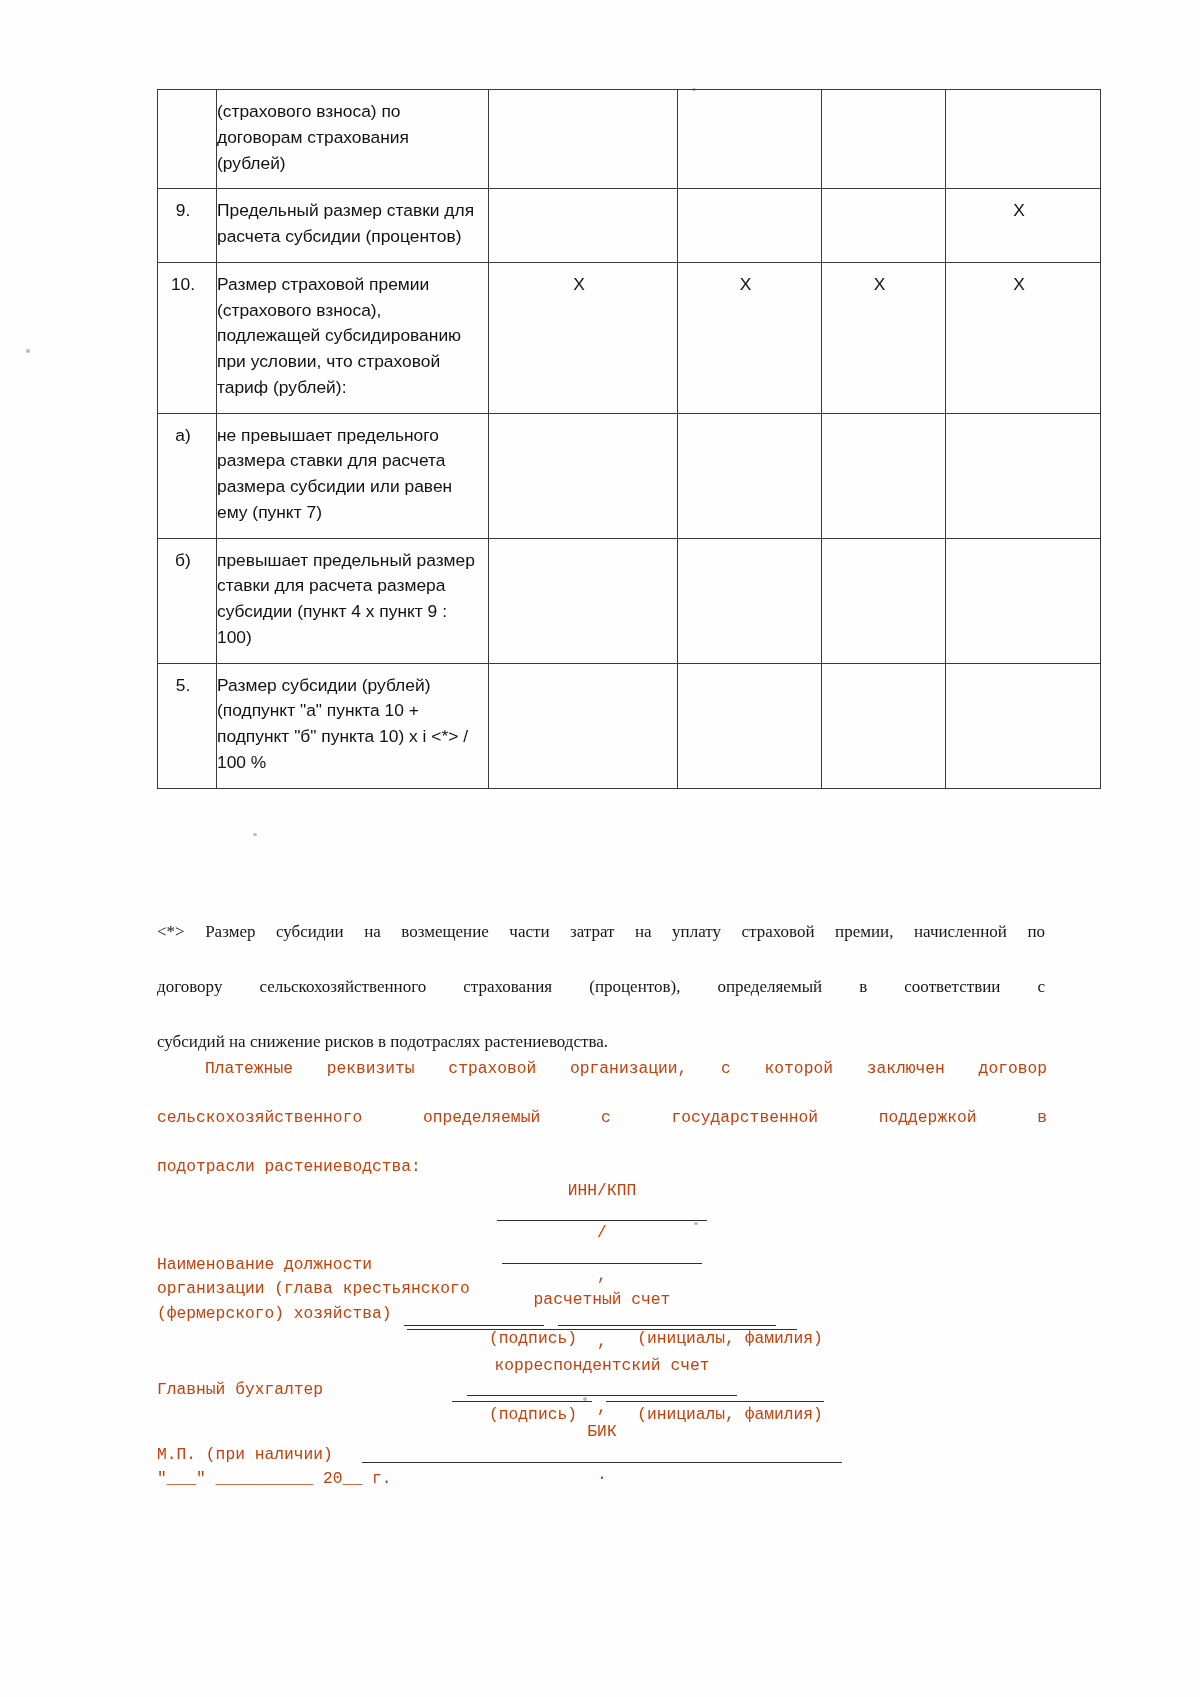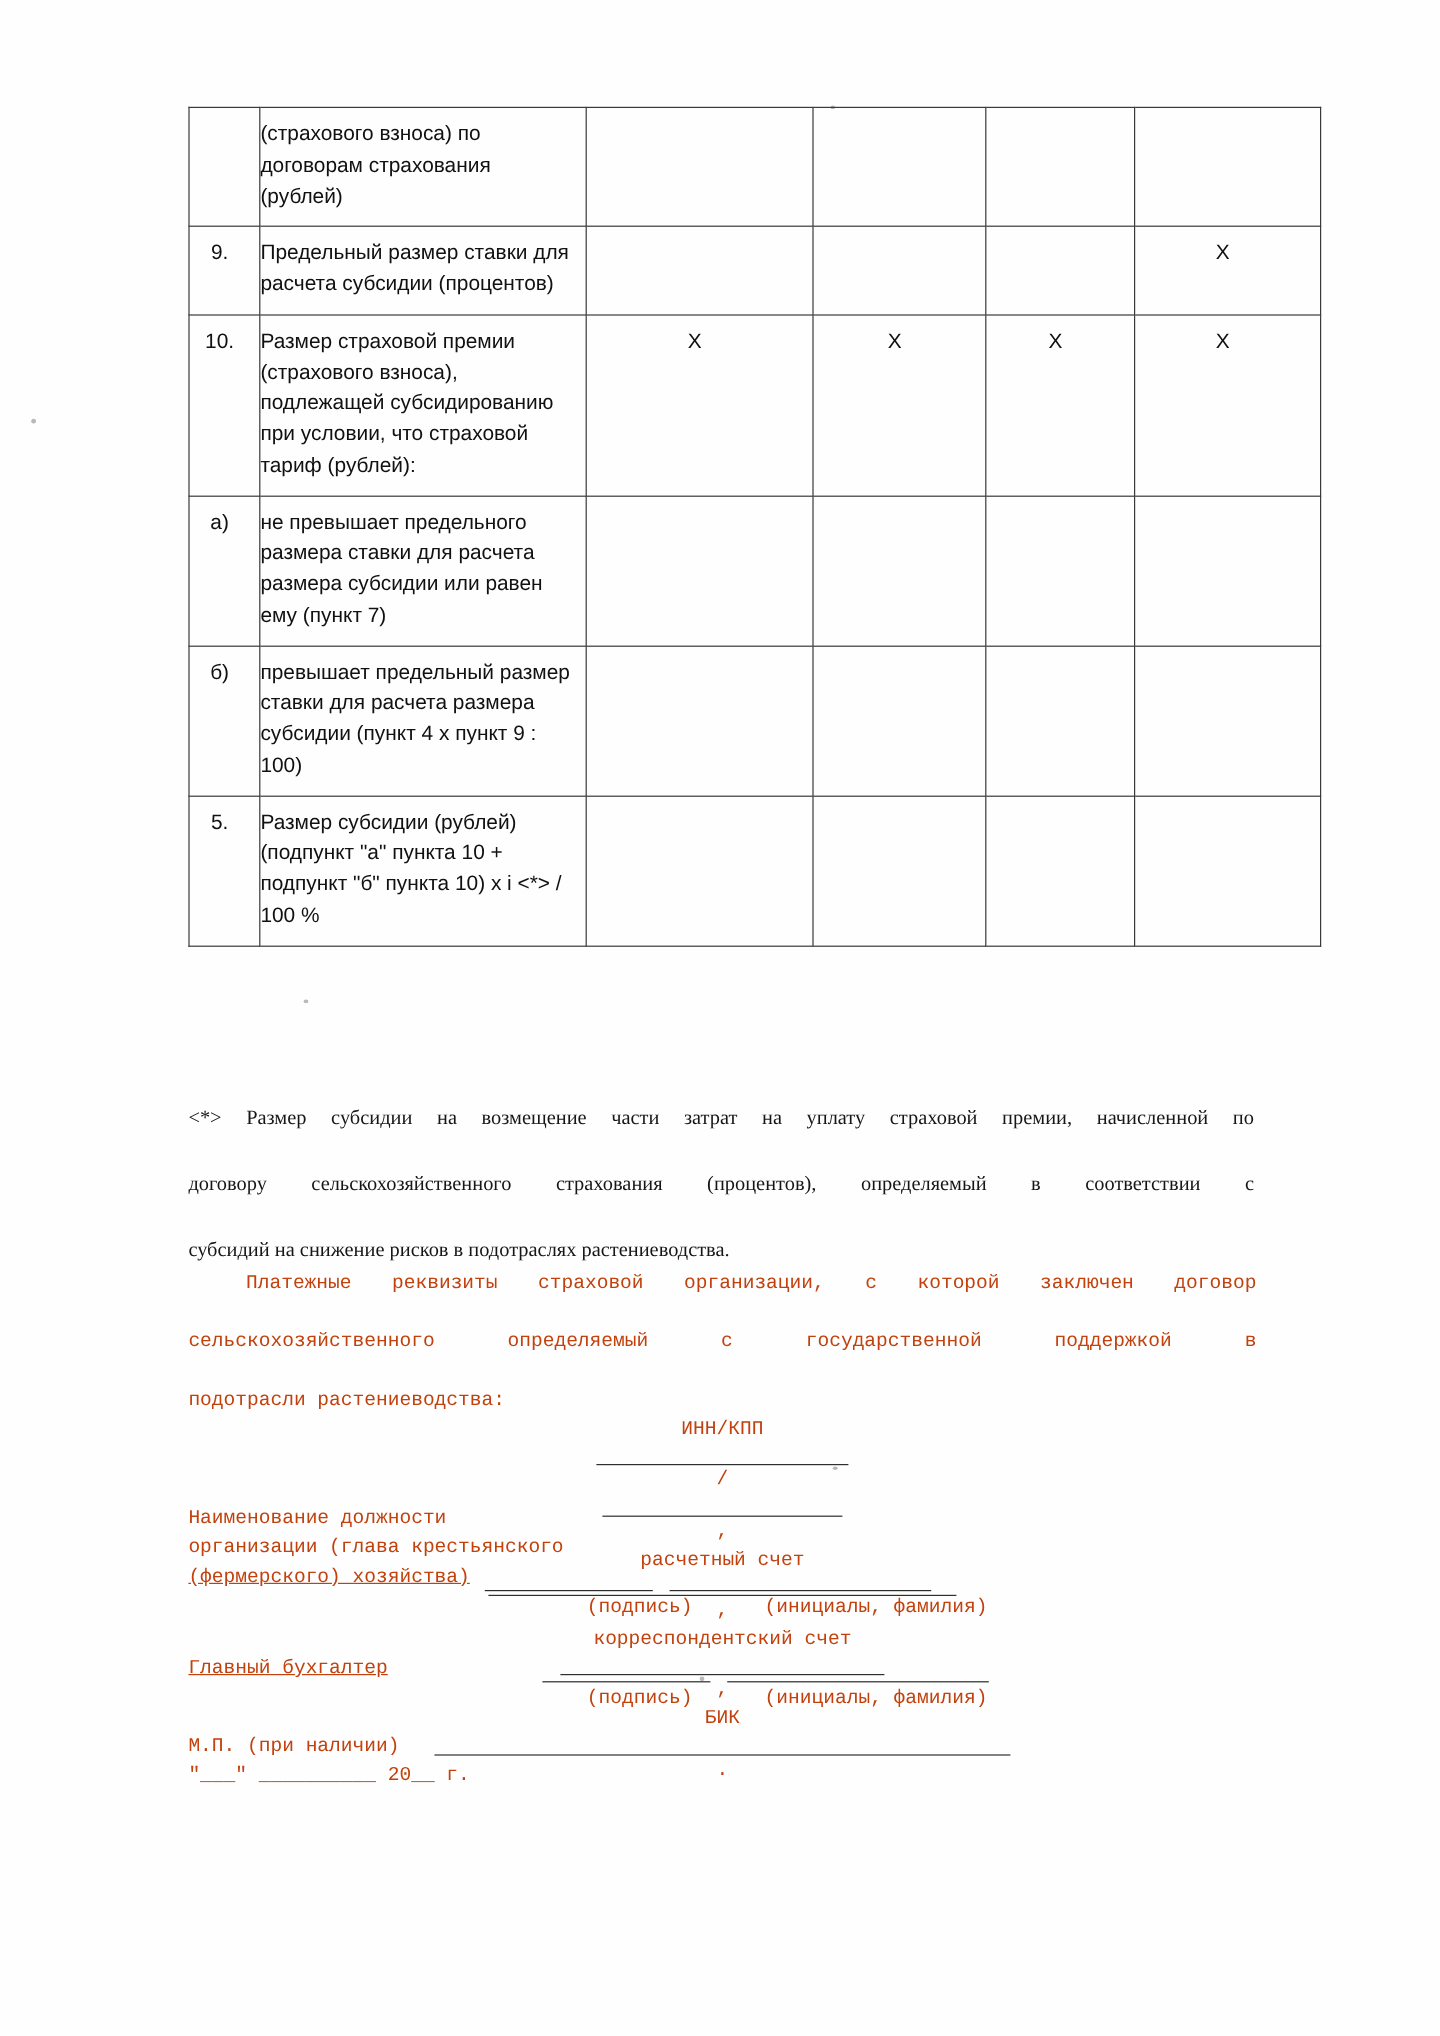--- a/index.html
+++ b/index.html
@@ -115,21 +115,20 @@
     height: 1.05em;
     margin: 0 2px;
   }
 
   
   #signature { top: 1253px; }
   .sig-flex {
     display: flex;
     align-items: flex-end;
     white-space: pre;
-    text-decoration: underline;
   }
   .sig-line {
     display: inline-block;
     border-bottom: 1.8px solid #2b2b2b;
     height: 1em;
   }
   .caption-row {
     display: flex;
     white-space: pre;
   }

